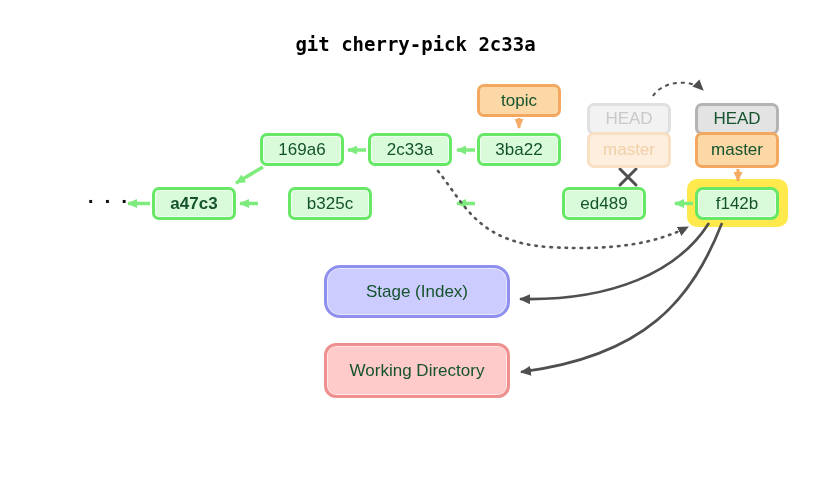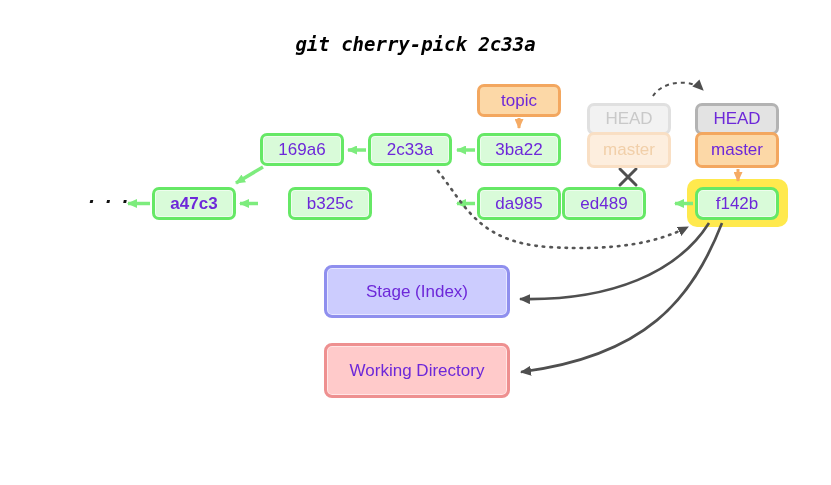--- a/index.html
+++ b/index.html
@@ -1,42 +1,42 @@
 <!DOCTYPE html>
 <html><head>
 <meta charset="utf-8">
 <style>
   html,body { margin:0; padding:0; background:#ffffff; }
   .canvas {
     position:relative; width:831px; height:485px; background:#ffffff;
     font-family:"Liberation Sans", sans-serif; overflow:hidden;
   }
-  .abs { position:absolute;font-style:italic; }
+  .abs { position:absolute; }
   .title {
     left:0; top:33px; width:831px; text-align:center;
     font-family:"DejaVu Sans Mono", monospace; font-weight:bold;
     font-size:19px; color:#000;
   }
   .box {
     position:absolute; box-sizing:border-box;
     display:flex; align-items:center; justify-content:center;
-    border-radius:7px; font-size:17px; color:#6d28d9; z-index:3;
+    border-radius:7px; font-size:17px; color:#14532d; z-index:3;
   }
   .commit {
     width:84px; height:33px;
     background:#d9fbd9; border:3px solid #66e866;
     box-shadow: inset 0 0 0 1px rgba(255,255,255,0.55);
   }
   .ref-orange { width:84px; height:33px; background:#fcd8a7; border:3px solid #f3a75f; }
   .ref-head   { width:84px; height:32px; background:#e3e3e3; border:3px solid #b3b3b3; }
   .ref-master { width:84px; height:36px; background:#fcd8a7; border:3px solid #f3a75f; }
   .ref-head-faded   { width:84px; height:32px; background:#f2f2f2; border:3px solid #e0e0e0; color:#c9c9c9; }
   .ref-master-faded { width:84px; height:36px; background:#fdeede; border:3px solid #f9dfc4; color:#f1cfa9; }
   .area-stage {
-    width:186px; height:53px; border-radius:8px;
+    width:186px; height:53px; border-radius:16px;
     background:#ccccfe; border:3px solid #8f8fee;
     box-shadow: inset 0 0 0 1px rgba(255,255,255,0.5);
     text-align: center;
   }
   .area-wd {
     width:186px; height:55px; border-radius:8px;
     background:#ffcaca; border:3px solid #ee9090;
     box-shadow: inset 0 0 0 1px rgba(255,255,255,0.5);
   }
   .glow {
@@ -111,23 +111,20 @@
   <div class="box commit" style="left:477px; top:133px;">
     <span>3ba22</span>
   </div>
 
   <div class="box commit" style="left:152px; top:187px;font-weight:bold;">
     <span>a47c3</span>
   </div>
   <div class="box commit" style="left:260px; top:187px;margin-left:28px;">
     <span>b325c</span>
   </div>
-  <div class="box commit" style="left:477px; top:187px;">
-    <span>da985</span>
-  </div>
   <div class="box commit" style="left:562px; top:187px;">
     <span>ed489</span>
   </div>
   <div class="box commit" style="left:695px; top:187px;border-radius:8px;">
     <span>f142b</span>
   </div>
 
   <div class="box ref-orange" style="left:477px; top:84px;">
     <span>topic</span>
   </div>
@@ -142,17 +139,17 @@
   <div class="box ref-head" style="left:695px; top:103px;">
     <span>HEAD</span>
   </div>
   <div class="box ref-master" style="left:695px; top:132px;">
     <span>master</span>
   </div>
 
   <div class="box area-stage" style="left:324px; top:265px;">
     <span>Stage (Index)</span>
   </div>
-  <div class="box area-wd" style="left:324px; top:343px;">
+  <div class="box area-wd" style="left:324px; top:343px;border-radius:12px;">
     <span>Working Directory</span>
   </div>
 
 </div>
 
 </body></html>

